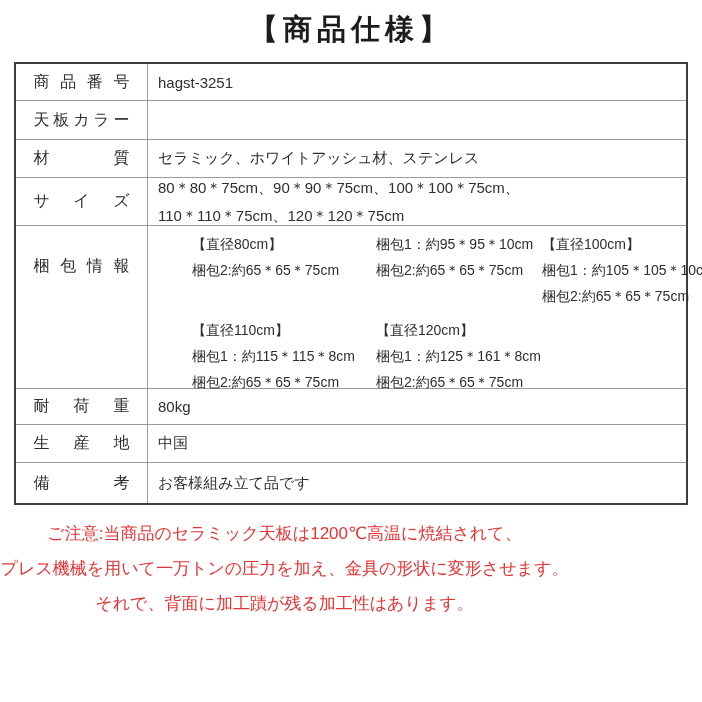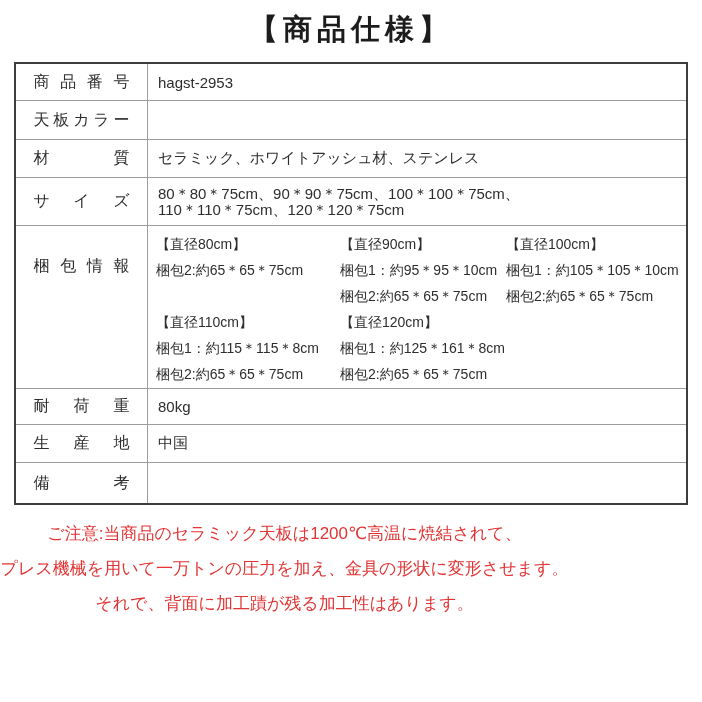--- a/index.html
+++ b/index.html
@@ -22,26 +22,26 @@
   .cell-label{
     flex:0 0 132px;width:132px;border-right:1px solid #9c9c9c;
     display:flex;align-items:center;justify-content:center;
     font-size:16px;color:#2e2e2e;box-sizing:border-box;
   }
   .jlabel{display:flex;justify-content:space-between;width:96px;}
   .cell-value{
     flex:1;display:flex;align-items:center;padding-left:10px;
     font-size:15px;color:#2e2e2e;box-sizing:border-box;min-width:0;
   }
-  .multiline{white-space:pre-line;line-height:16px;}
+  .multiline{white-space:pre-line;line-height:28px;}
   .pack-label{align-items:flex-start;padding-top:30px;}
   .pack-value{
     display:grid;grid-template-columns:184px 166px 1fr;
-    align-content:start;row-gap:0;
-    padding:5px 0 0 8px;font-size:14px;line-height:26px;
+    align-content:start;row-gap:8px;
+    padding:5px 0 0 8px;font-size:14px;line-height:26px;margin-left:36px;
   }
   .pack-group div{white-space:nowrap;}
   .notice{
     position:absolute;top:516px;left:0;width:569px;
     text-align:center;color:#e13434;font-size:17px;line-height:35px;
   }
   .notice p{margin:0;}
 </style>
 </head>
 <body>
@@ -52,21 +52,21 @@
 
   <div class="row" style="height:37px">
     <div class="cell-label">
       <span class="jlabel">
           <span>商</span>
           <span>品</span>
           <span>番</span>
           <span>号</span>
         </span>
     </div>
-    <div class="cell-value">hagst-2953</div>
+    <div class="cell-value">hagst-3251</div>
   </div>
 
   <div class="row" style="height:39px">
     <div class="cell-label">
       <span class="jlabel">
           <span>天</span>
           <span>板</span>
           <span>カ</span>
           <span>ラ</span>
           <span>ー</span>
@@ -104,21 +104,20 @@
           <span>情</span>
           <span>報</span>
         </span>
     </div>
     <div class="cell-value pack-value" style="align-items:flex-start;">
       <div class="pack-group">
         <div>【直径80cm】</div>
         <div>梱包2:約65＊65＊75cm</div>
       </div>
       <div class="pack-group">
-        <div>【直径90cm】</div>
         <div>梱包1：約95＊95＊10cm</div>
         <div>梱包2:約65＊65＊75cm</div>
       </div>
       <div class="pack-group">
         <div>【直径100cm】</div>
         <div>梱包1：約105＊105＊10cm</div>
         <div>梱包2:約65＊65＊75cm</div>
       </div>
       <div class="pack-group">
         <div>【直径110cm】</div>
@@ -155,20 +154,21 @@
     <div class="cell-value">中国</div>
   </div>
 
   <div class="row" style="height:40px">
     <div class="cell-label">
       <span class="jlabel">
           <span>備</span>
           <span>考</span>
         </span>
     </div>
+    <div class="cell-value">お客様組み立て品です</div>
   </div>
 
 </div>
 
 <div class="notice">
   <p>ご注意:当商品のセラミック天板は1200℃高温に焼結されて、</p>
   <p>プレス機械を用いて一万トンの圧力を加え、金具の形状に変形させます。</p>
   <p>それで、背面に加工蹟が残る加工性はあります。</p>
 </div>
 

